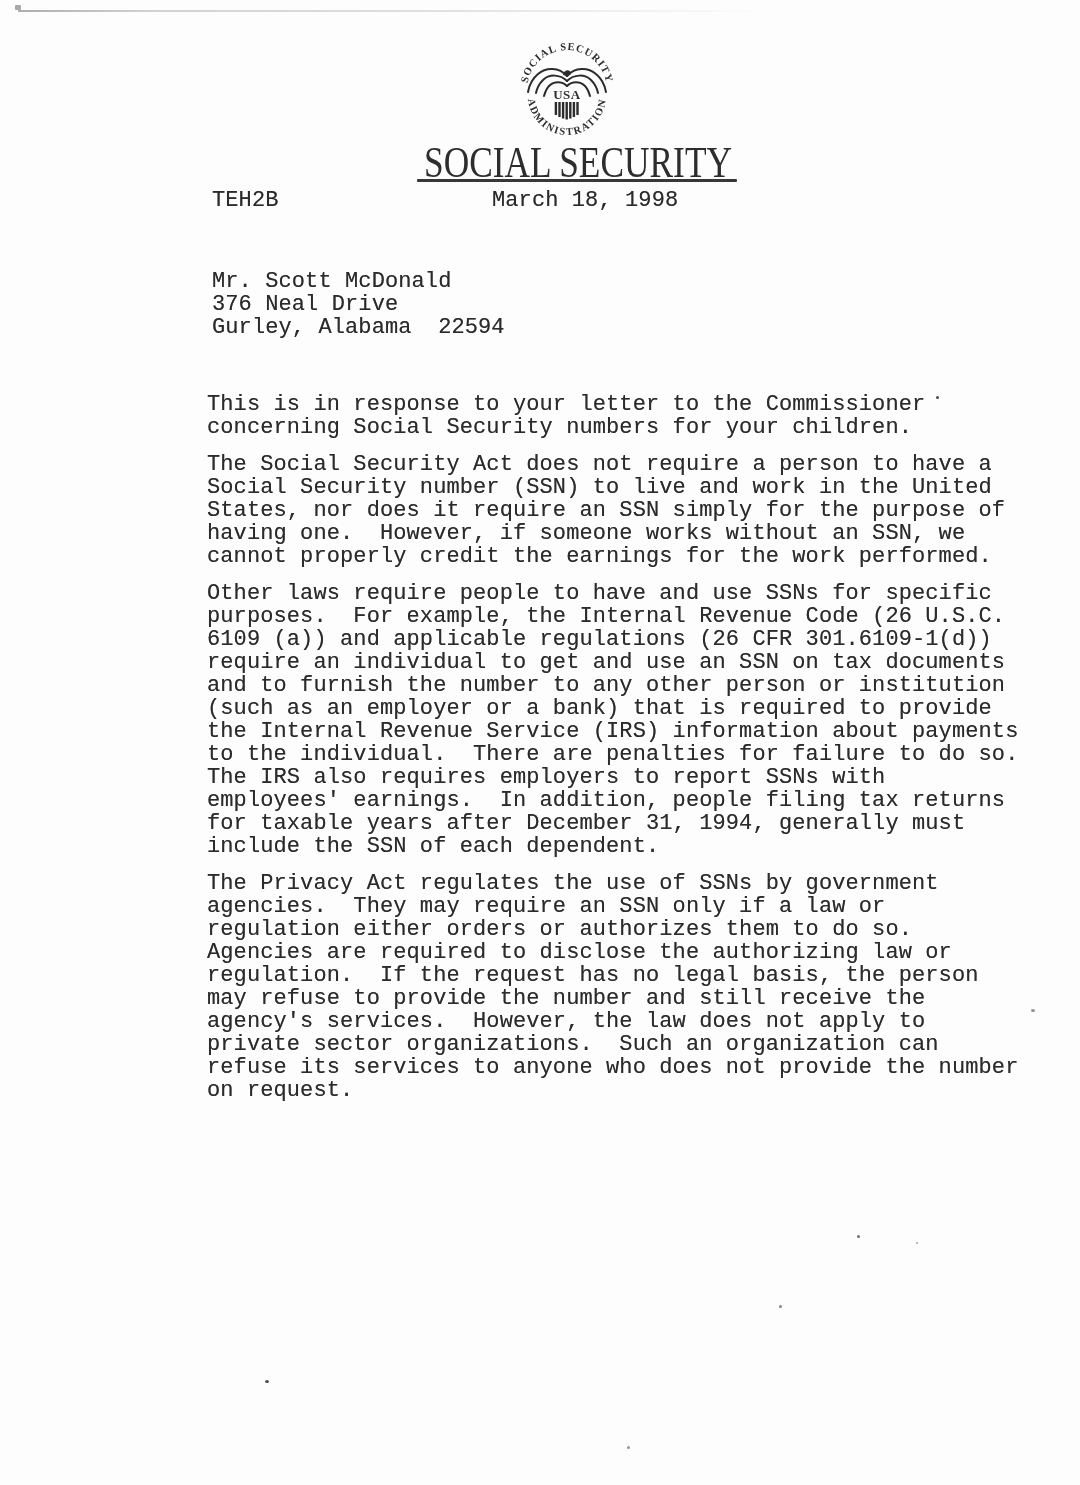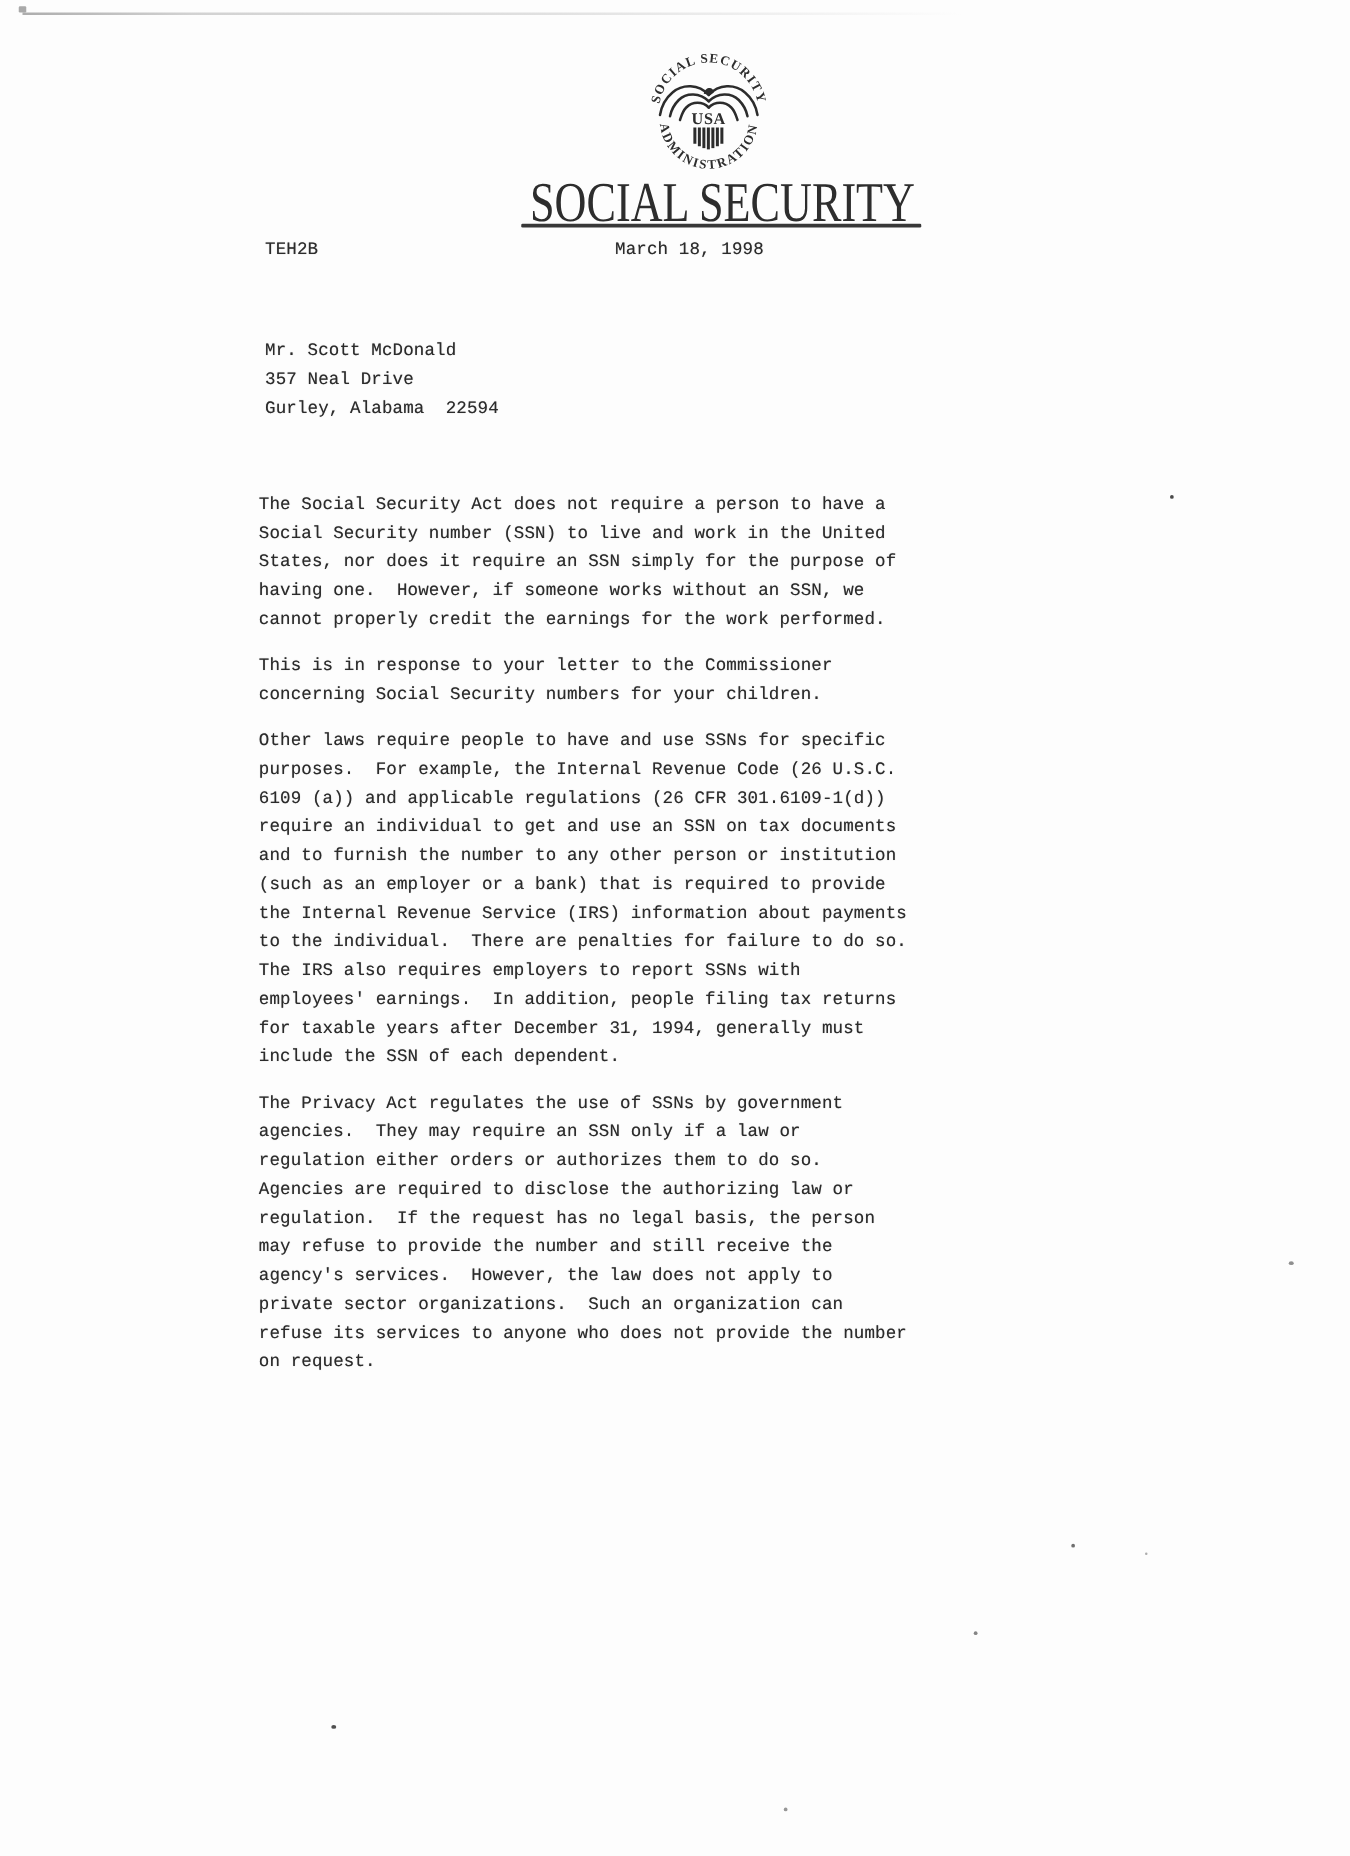--- a/index.html
+++ b/index.html
@@ -7,21 +7,21 @@
     position: relative;
     width: 1080px;
     height: 1485px;
     background: #fdfdfd;
     overflow: hidden;
     font-family: "Liberation Mono", "DejaVu Sans Mono", monospace;
     color: #2b2b2b;
   }
   .mono {
     font-family: "Liberation Mono", "DejaVu Sans Mono", monospace;
-    font-size: 14px;
+    font-size: 22px;
     line-height: 23px;
     letter-spacing: 0.1px;
     color: #2b2b2b;
     text-shadow: 0 0 0.6px rgba(45,45,45,0.55);
   }
   .abs { position: absolute; }
   .para { white-space: pre; margin: 0 0 14px 0; }
   .salutation { margin: 0 0 27px 0; }
   .addr-line { white-space: pre; }
   .underline-bar {
@@ -98,32 +98,32 @@
   <svg class="abs" style="left:417px; top:139px;" width="322" height="46" viewBox="0 0 322 46">
     <text class="wordmark-text" x="161" y="38" font-size="45" text-anchor="middle" textLength="308" lengthAdjust="spacingAndGlyphs">SOCIAL SECURITY</text>
   </svg>
   <div class="underline-bar"></div>
 
   <div class="abs mono" style="left:212px; top:189px;">TEH2B</div>
   <div class="abs mono" style="left:492px; top:189px;">March 18, 1998</div>
 
   <div class="abs mono" style="left:212px; top:270px;font-family:Liberation Mono, monospace;">
     <div class="addr-line">Mr. Scott McDonald</div>
-    <div class="addr-line">357 Neal Drive</div>
+    <div class="addr-line">376 Neal Drive</div>
     <div class="addr-line">Gurley, Alabama  22594</div>
   </div>
 
   <div class="abs mono" style="left:207px; top:393px; width:800px;">
+    <div class="para">This is in response to your letter to the Commissioner
+concerning Social Security numbers for your children.</div>
     <div class="para">The Social Security Act does not require a person to have a
 Social Security number (SSN) to live and work in the United
 States, nor does it require an SSN simply for the purpose of
 having one.  However, if someone works without an SSN, we
 cannot properly credit the earnings for the work performed.</div>
-    <div class="para">This is in response to your letter to the Commissioner
-concerning Social Security numbers for your children.</div>
     <div class="para">Other laws require people to have and use SSNs for specific
 purposes.  For example, the Internal Revenue Code (26 U.S.C.
 6109 (a)) and applicable regulations (26 CFR 301.6109-1(d))
 require an individual to get and use an SSN on tax documents
 and to furnish the number to any other person or institution
 (such as an employer or a bank) that is required to provide
 the Internal Revenue Service (IRS) information about payments
 to the individual.  There are penalties for failure to do so.
 The IRS also requires employers to report SSNs with
 employees' earnings.  In addition, people filing tax returns

